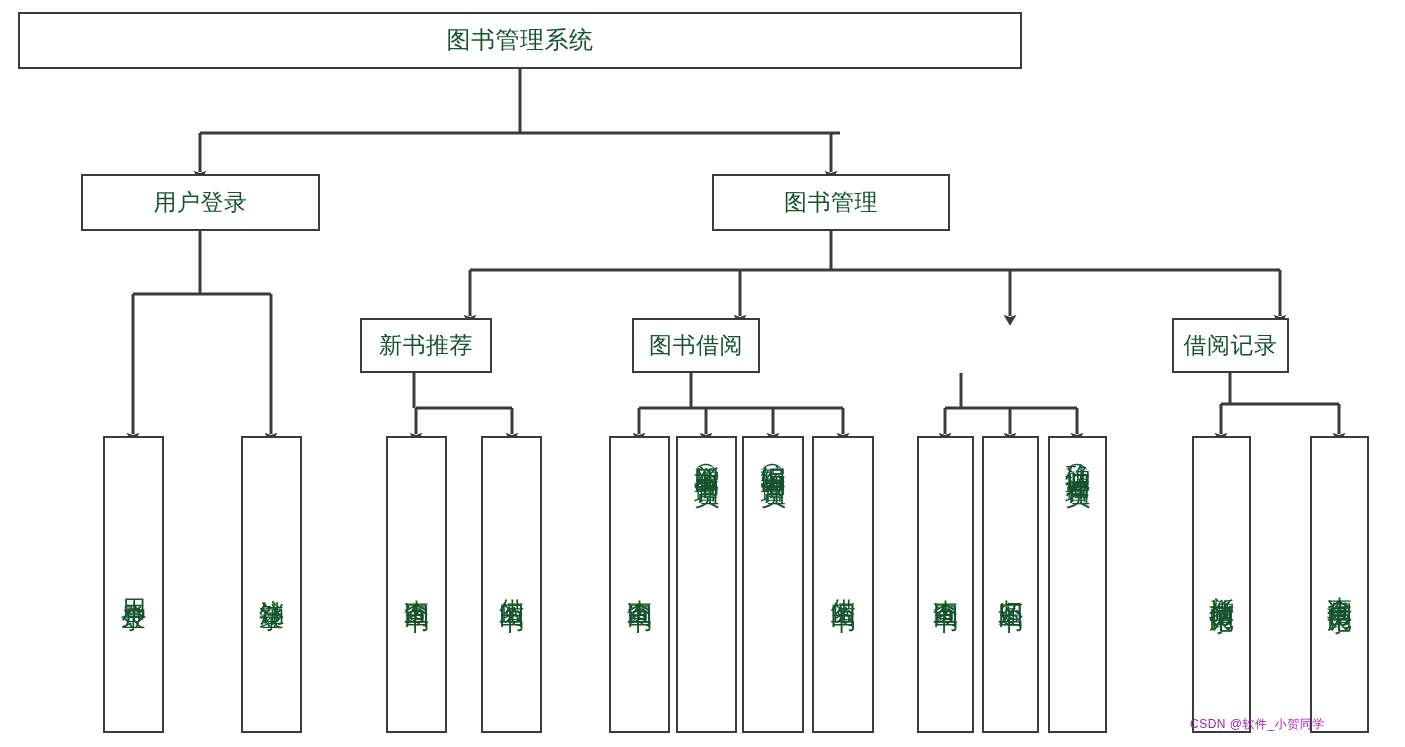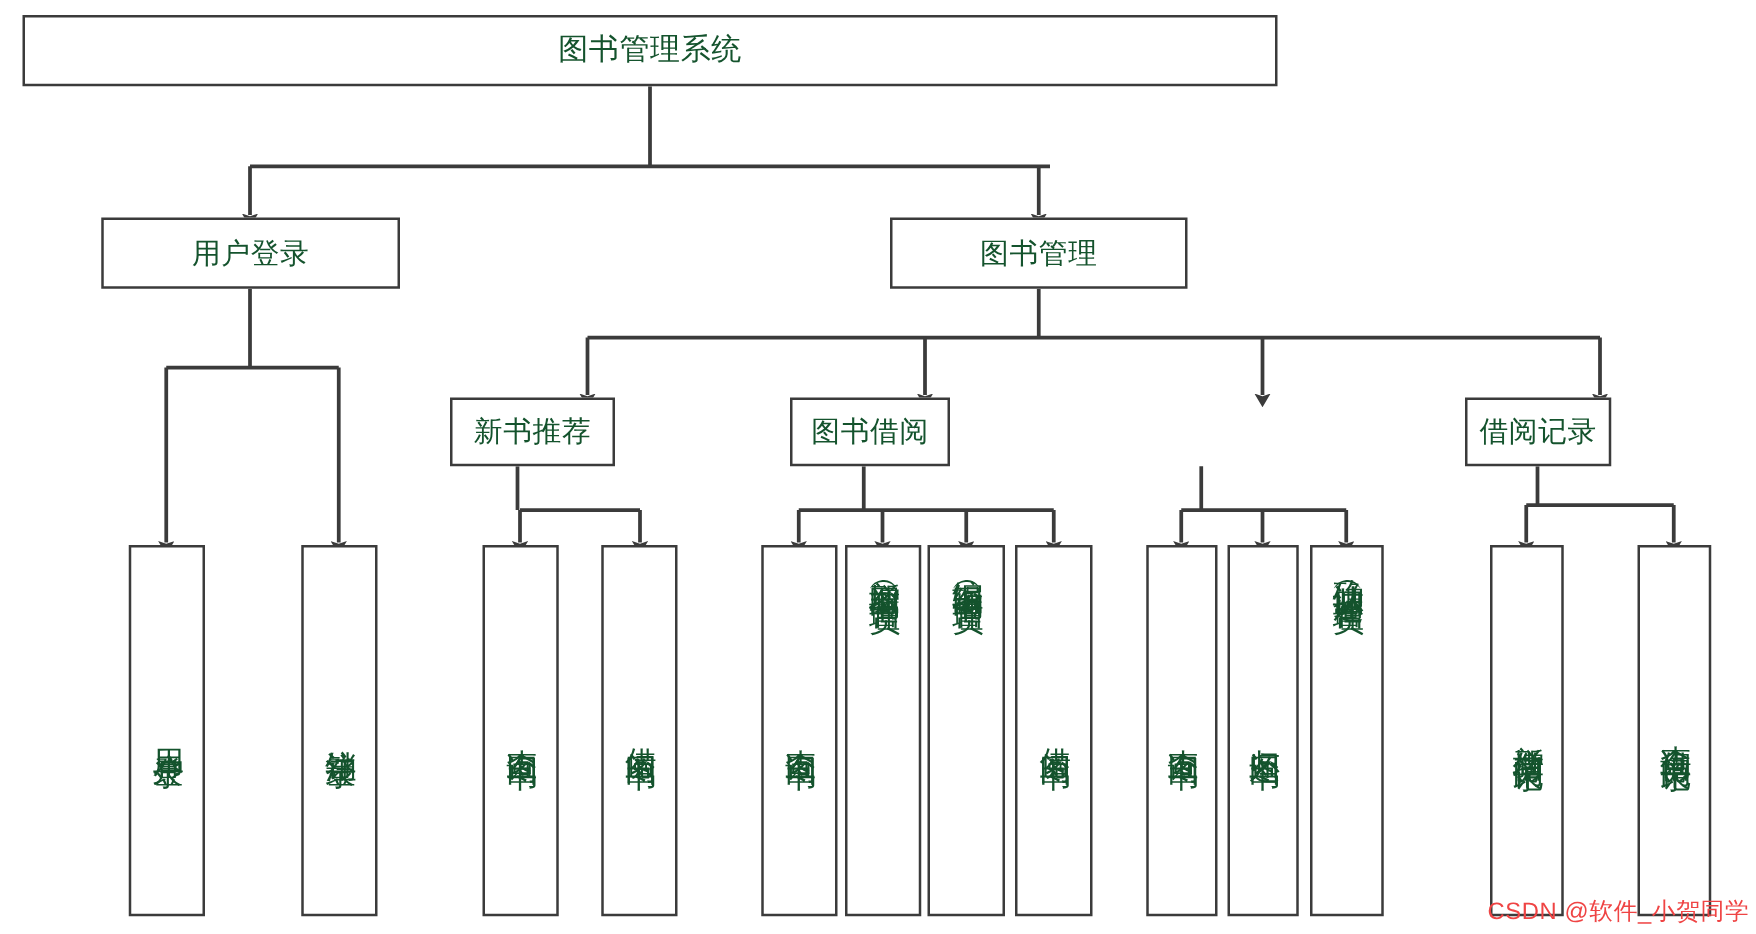--- a/index.html
+++ b/index.html
@@ -64,22 +64,22 @@
     line-height: 1.18;
     letter-spacing: 3px;
     white-space: nowrap;
   }
   .node.v.center-text {
     align-items: center;
     padding-top: 0;
   }
   .watermark {
     position: absolute;
-    color: #ef4444;
-    font-size: 19px;
+    color: #a21caf;
+    font-size: 12px;
     white-space: nowrap;
     z-index: 5;
     letter-spacing: 0.5px;
   }
 </style>
 </head>
 <body>
 
 <div id="canvas">
 

